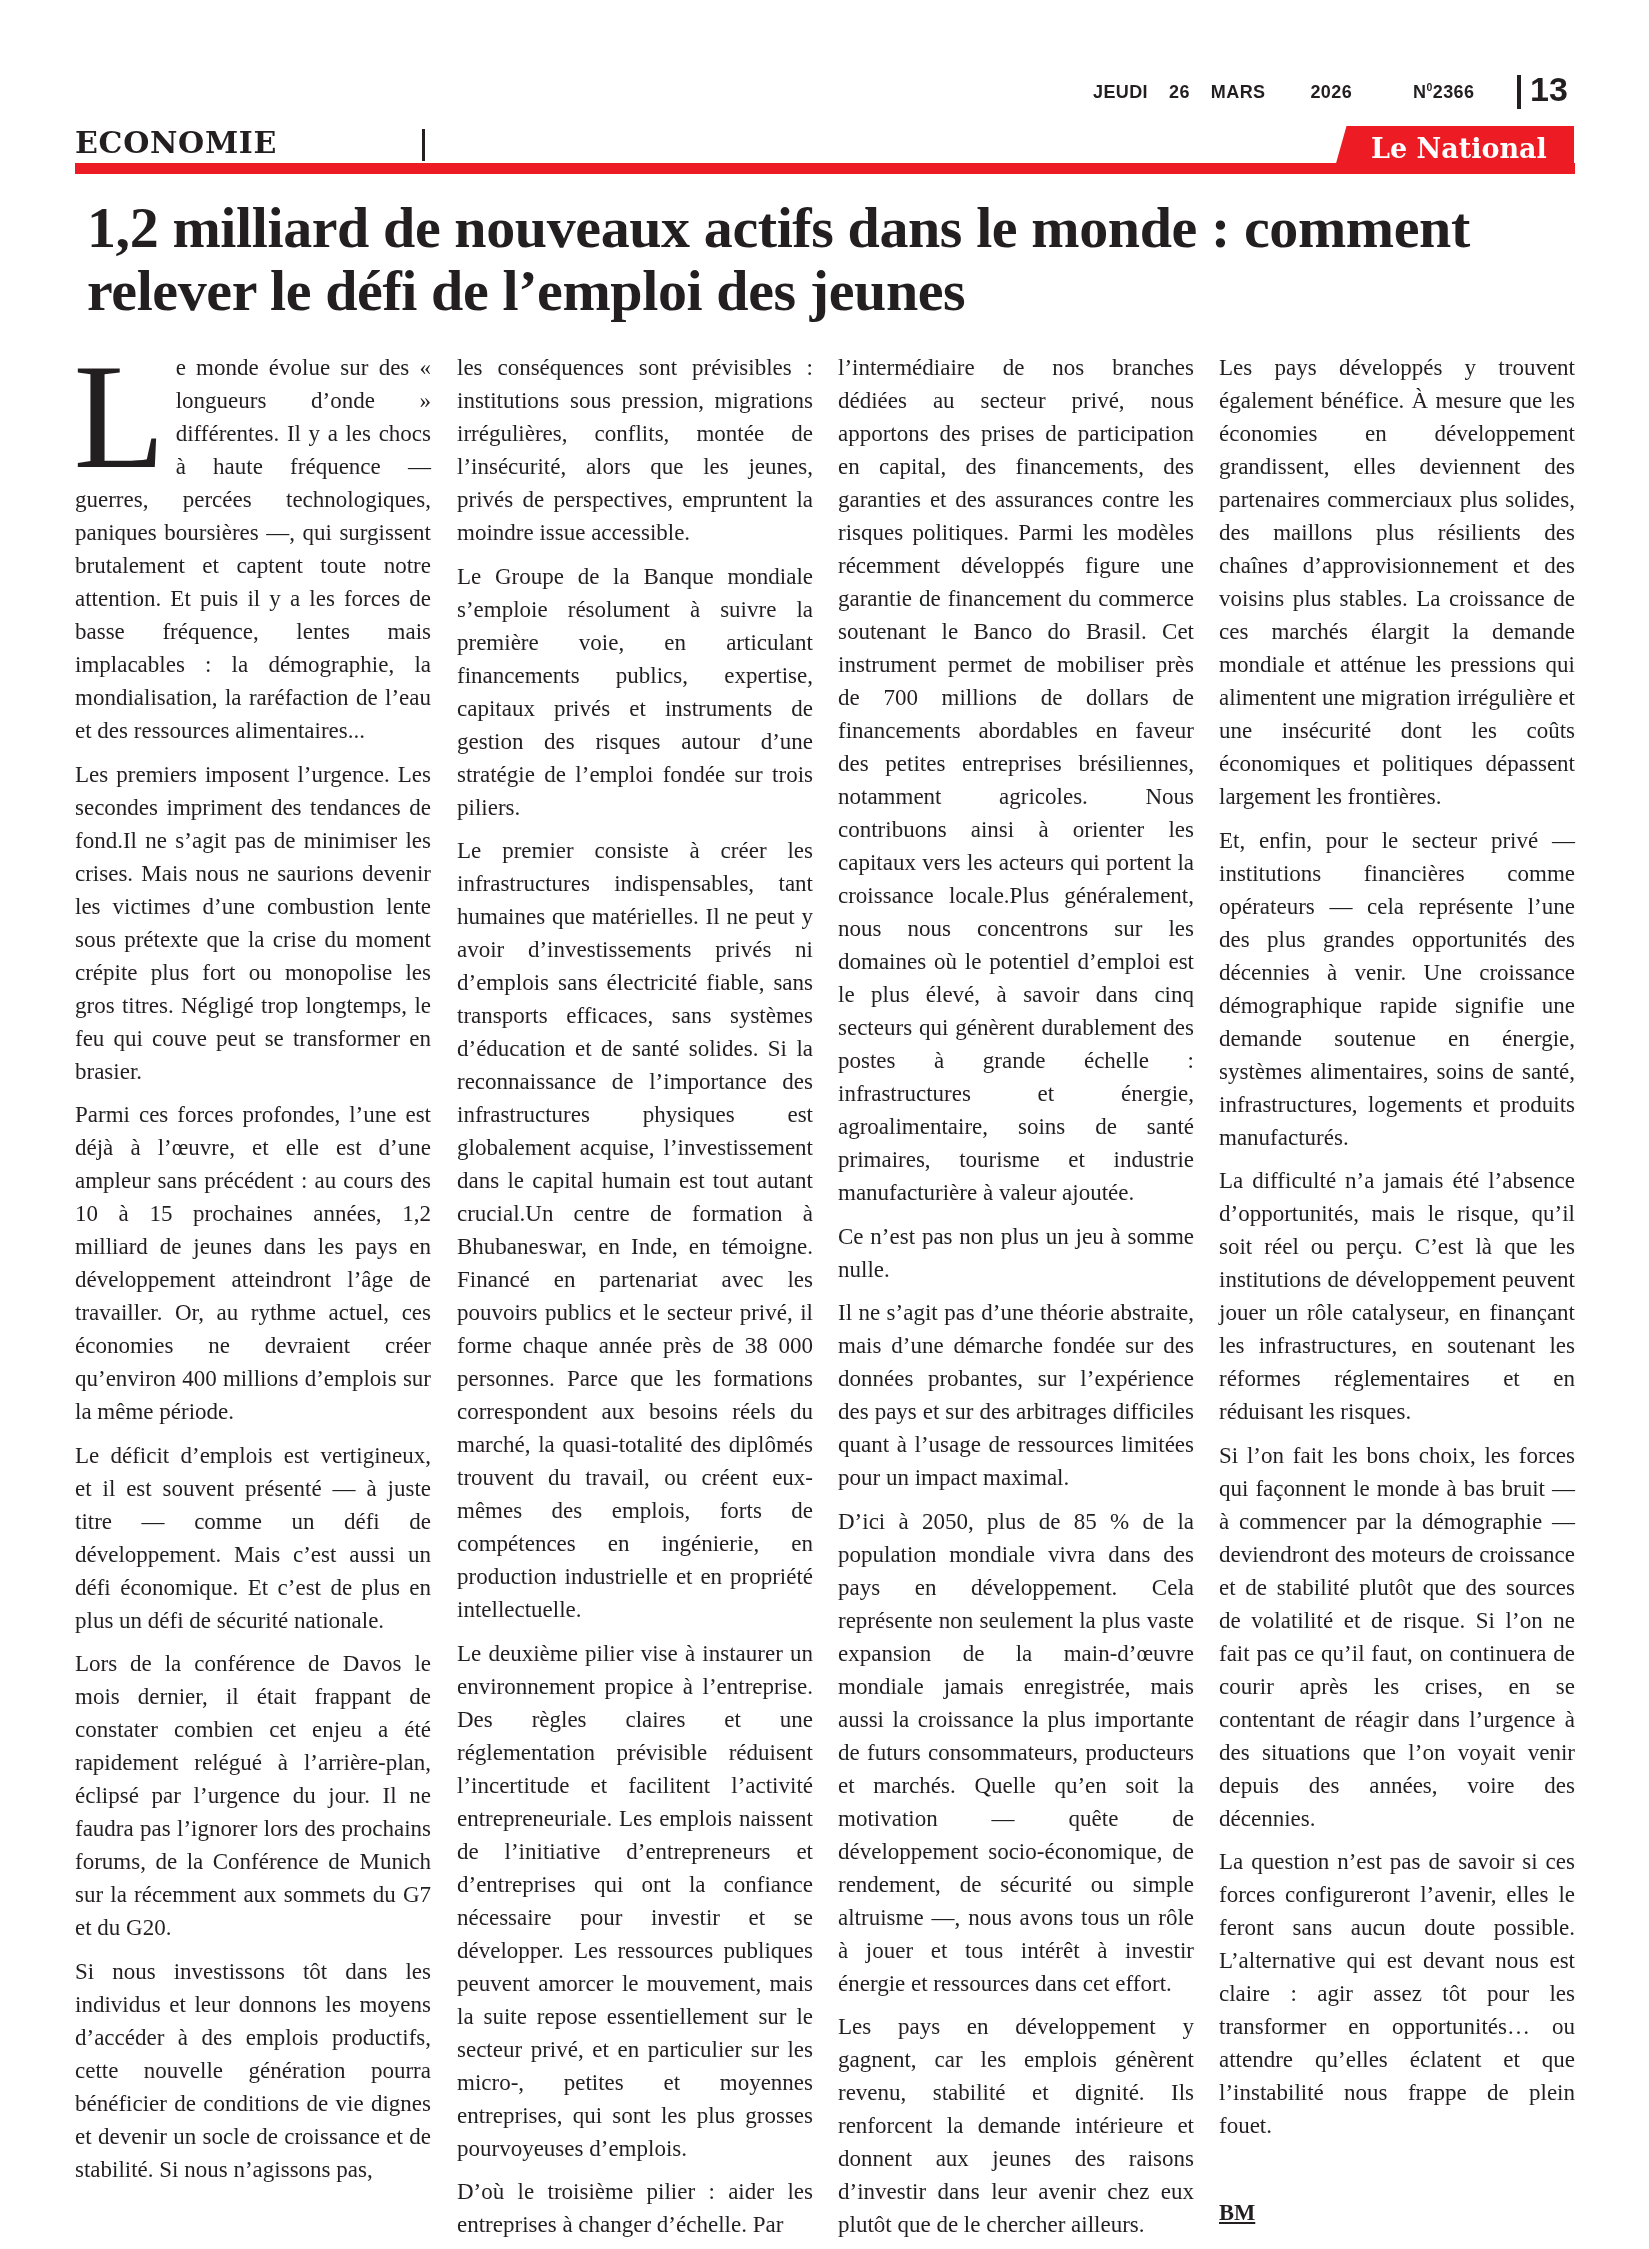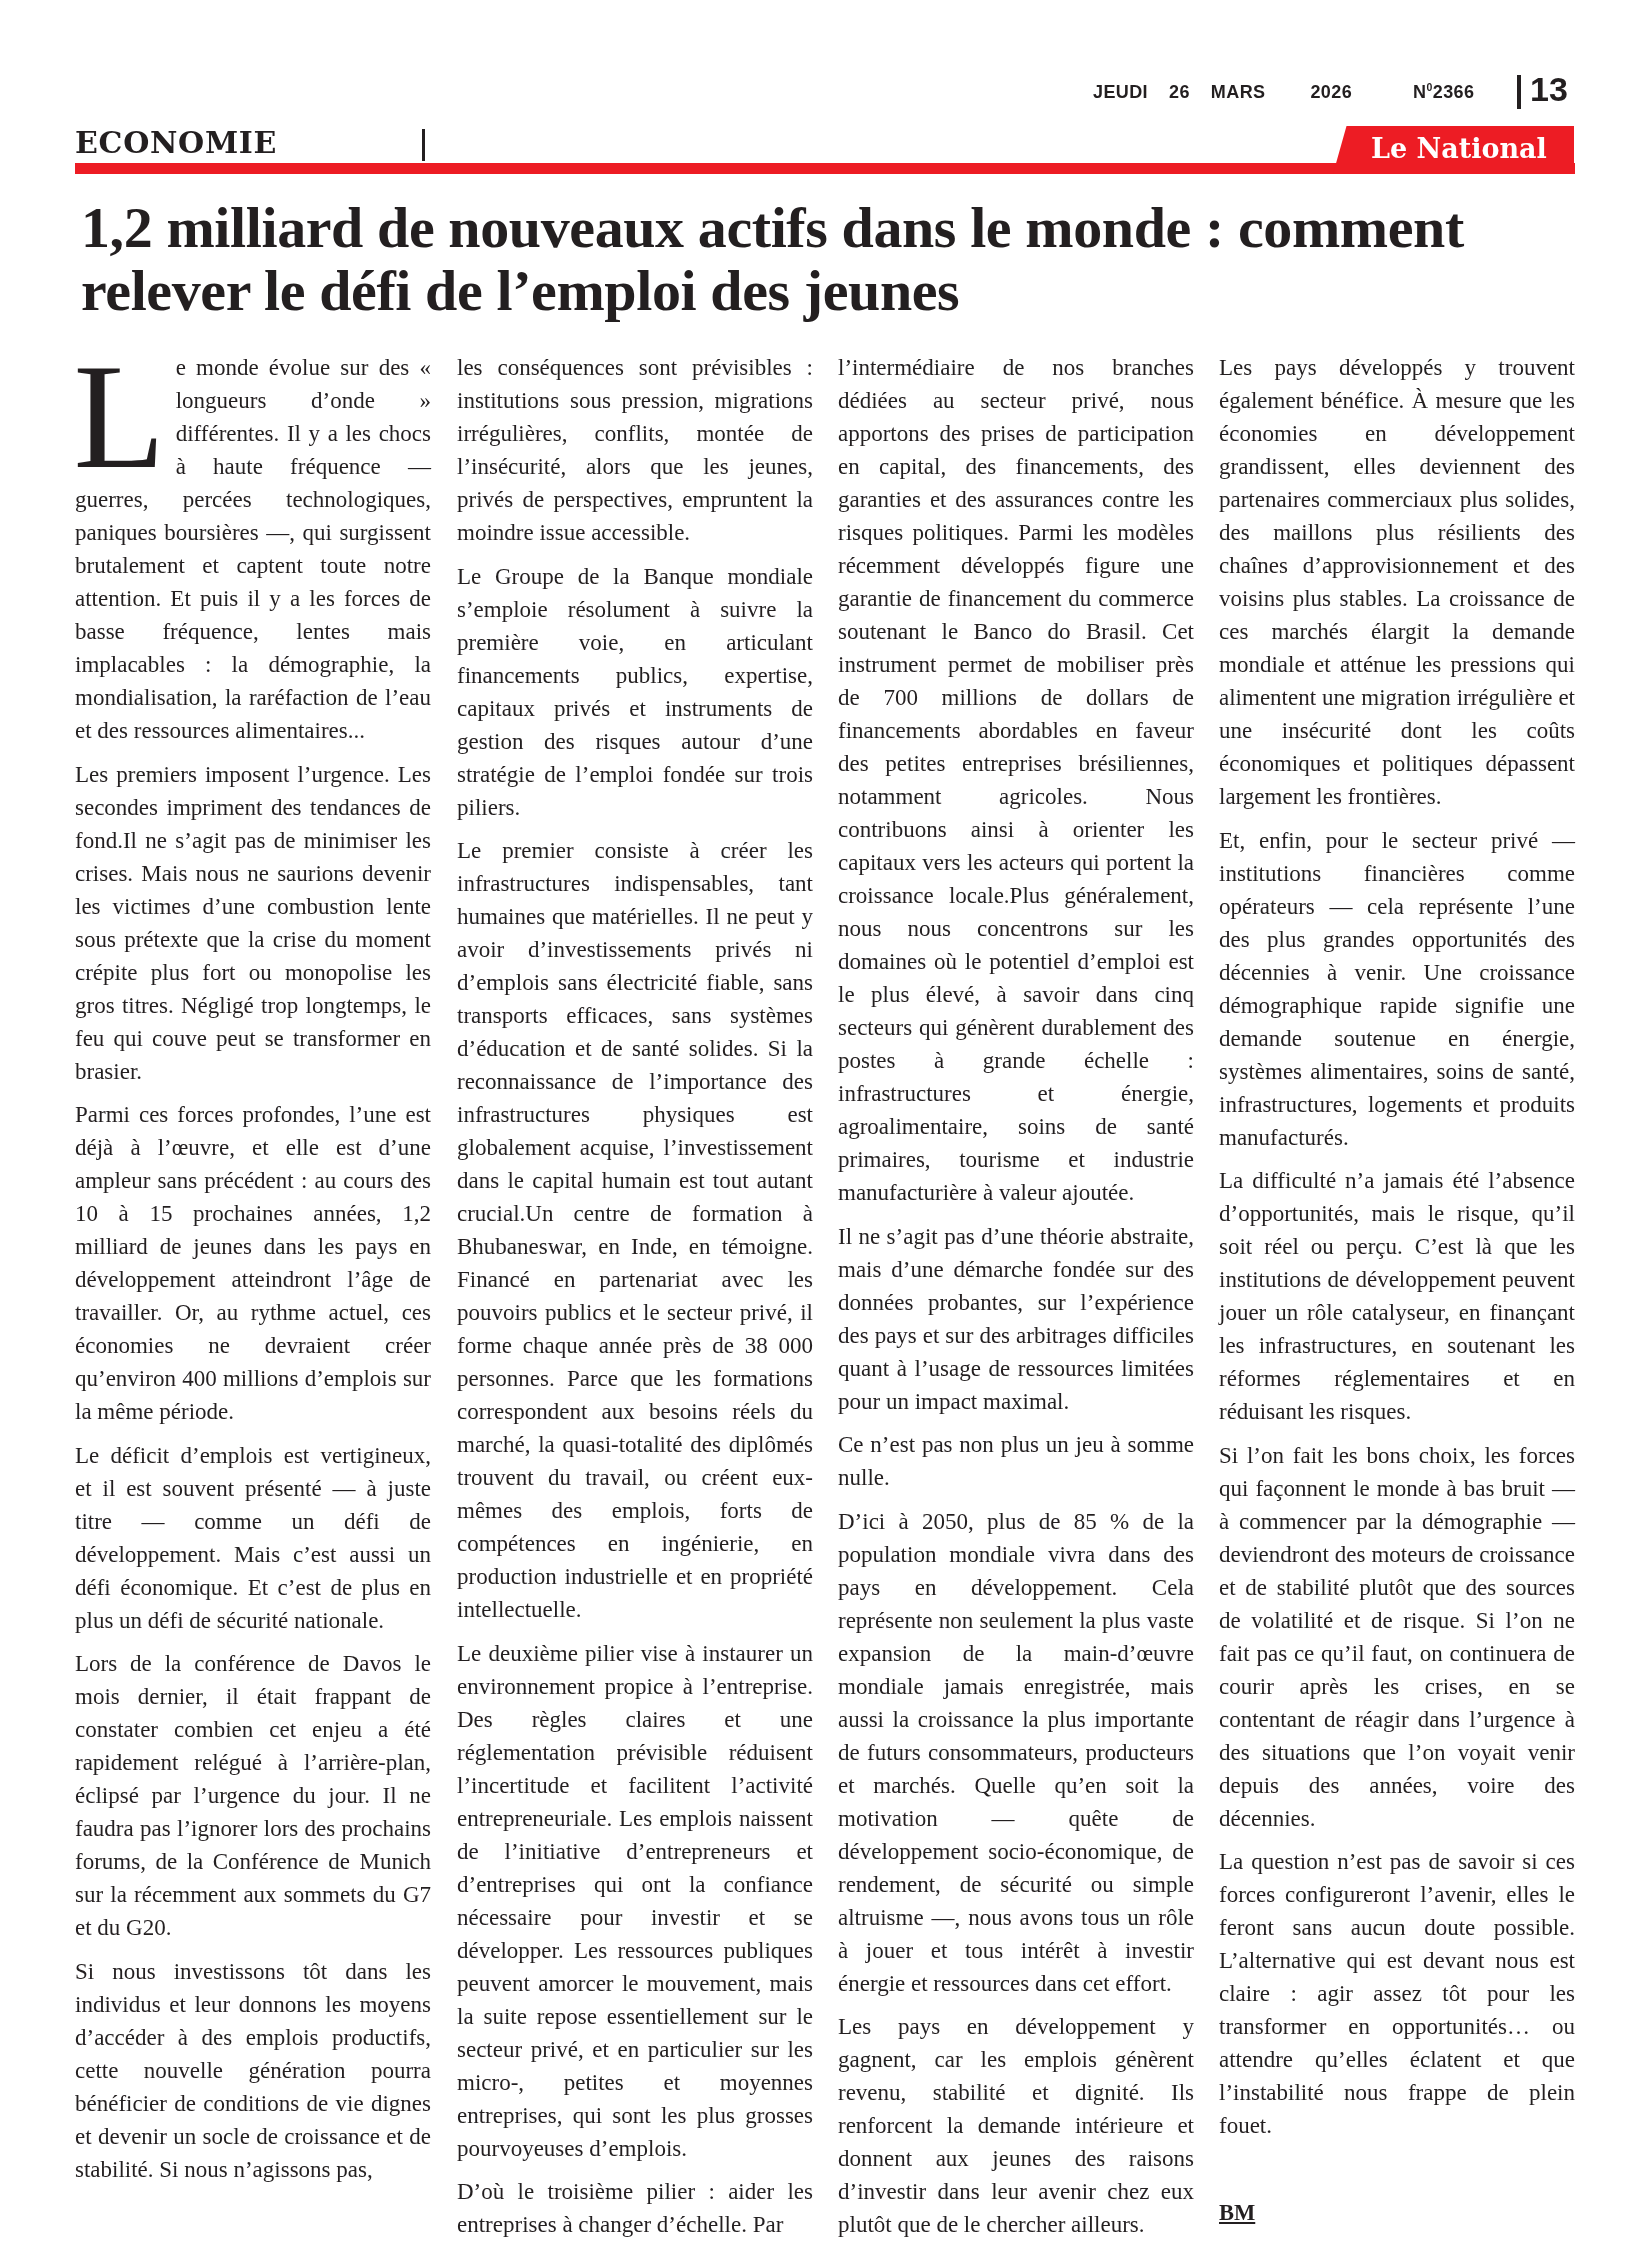--- a/index.html
+++ b/index.html
@@ -16,21 +16,21 @@
   .page-num { position: absolute; left: 1530px; top: 70px; font-family: "Liberation Sans", sans-serif;
     font-weight: 700; font-size: 34px; line-height: 39px; }
   .section { position: absolute; left: 75px; top: 126px; font-family: "DejaVu Serif", serif; font-weight: 700;
     font-size: 30px; letter-spacing: 0.7px; line-height: 33px; }
   .section-bar { position: absolute; left: 422px; top: 129px; width: 3px; height: 31.5px; background: #231f20; }
   .red-rule { position: absolute; left: 75px; top: 163px; width: 1500px; height: 10.5px; background: #ed1c24; }
   .brand-box { position: absolute; left: 1333px; top: 126px; width: 241px; height: 48px; background: #ed1c24;
     clip-path: polygon(13.5px 0, 100% 0, 100% 100%, 0 100%); }
   .brand-text { position: absolute; left: 1371px; top: 132px; color: #ffffff; font-family: "DejaVu Serif", serif;
     font-weight: 700; font-size: 27px; line-height: 33px; }
-  .headline { position: absolute; left: 81px; top: 196px; width: 1500px; margin: 0; font-family: "Liberation Serif", serif;
+  .headline { position: absolute; left: 87px; top: 196px; width: 1500px; margin: 0; font-family: "Liberation Serif", serif;
     font-weight: 700; font-size: 58px; line-height: 63px; letter-spacing: -0.4px; }
   .col { position: absolute; top: 351px; width: 356px; font-family: "Liberation Serif", serif; font-size: 23px;
     line-height: 33px; text-align: justify; hyphens: manual; }
   .col p { margin: 0 0 10.5px 0; }
   .c1 { left: 75px; }
   .c2 { left: 457px; }
   .c3 { left: 838px; }
   .c4 { left: 1219px; }
   .dropcap { float: left; font-family: "Liberation Serif", serif; font-size: 150px; line-height: 120px;
     margin: 4.5px 10.5px 0 -1.5px; font-weight: 400; color: #231f20; }
@@ -69,22 +69,22 @@
 <div class="col c2">
   <p>les conséquences sont prévisibles : institutions sous pression, migrations irrégulières, conflits, montée de l’insécurité, alors que les jeunes, privés de perspectives, empruntent la moindre issue accessible.</p>
   <p>Le Groupe de la Banque mondiale s’emploie résolument à suivre la première voie, en articulant financements publics, expertise, capitaux privés et instruments de gestion des risques autour d’une stratégie de l’emploi fondée sur trois piliers.</p>
   <p>Le premier consiste à créer les infrastructures indispensables, tant humaines que matérielles. Il ne peut y avoir d’investissements privés ni d’emplois sans électricité fiable, sans transports efficaces, sans systèmes d’éducation et de santé solides. Si la reconnaissance de l’importance des infrastructures physiques est globalement acquise, l’investissement dans le capital humain est tout autant crucial.Un centre de formation à Bhubaneswar, en Inde, en témoigne. Financé en partenariat avec les pouvoirs publics et le secteur privé, il forme chaque année près de 38 000 personnes. Parce que les formations correspondent aux besoins réels du marché, la quasi-totalité des diplômés trouvent du travail, ou créent eux-mêmes des emplois, forts de compétences en ingénierie, en production industrielle et en propriété intellectuelle.</p>
   <p>Le deuxième pilier vise à instaurer un environnement propice à l’entreprise. Des règles claires et une réglementation prévisible réduisent l’incertitude et facilitent l’activité entrepreneuriale. Les emplois naissent de l’initiative d’entrepreneurs et d’entreprises qui ont la confiance nécessaire pour investir et se développer. Les ressources publiques peuvent amorcer le mouvement, mais la suite repose essentiellement sur le secteur privé, et en particulier sur les micro-, petites et moyennes entreprises, qui sont les plus grosses pourvoyeuses d’emplois.</p>
   <p>D’où le troisième pilier : aider les entreprises à changer d’échelle. Par</p>
 </div>
 
 <div class="col c3">
   <p>l’intermédiaire de nos branches dédiées au secteur privé, nous apportons des prises de participation en capital, des financements, des garanties et des assurances contre les risques politiques. Parmi les modèles récemment développés figure une garantie de financement du commerce soutenant le Banco do Brasil. Cet instrument permet de mobiliser près de 700 millions de dollars de financements abordables en faveur des petites entreprises brésiliennes, notamment agricoles. Nous contribuons ainsi à orienter les capitaux vers les acteurs qui portent la croissance locale.Plus généralement, nous nous concentrons sur les domaines où le potentiel d’emploi est le plus élevé, à savoir dans cinq secteurs qui génèrent durablement des postes à grande échelle : infrastructures et énergie, agroalimentaire, soins de santé primaires, tourisme et industrie manufacturière à valeur ajoutée.</p>
+  <p>Ce n’est pas non plus un jeu à somme nulle.</p>
   <p>Il ne s’agit pas d’une théorie abstraite, mais d’une démarche fondée sur des données probantes, sur l’expérience des pays et sur des arbitrages difficiles quant à l’usage de ressources limitées pour un impact maximal.</p>
-  <p>Ce n’est pas non plus un jeu à somme nulle.</p>
   <p>D’ici à 2050, plus de 85 % de la population mondiale vivra dans des pays en développement. Cela représente non seulement la plus vaste expansion de la main-d’œuvre mondiale jamais enregistrée, mais aussi la croissance la plus importante de futurs consommateurs, producteurs et marchés. Quelle qu’en soit la motivation — quête de développement socio-économique, de rendement, de sécurité ou simple altruisme —, nous avons tous un rôle à jouer et tous intérêt à investir énergie et ressources dans cet effort.</p>
   <p>Les pays en développement y gagnent, car les emplois génèrent revenu, stabilité et dignité. Ils renforcent la demande intérieure et donnent aux jeunes des raisons d’investir dans leur avenir chez eux plutôt que de le chercher ailleurs.</p>
 </div>
 
 <div class="col c4">
   <p>Les pays développés y trouvent également bénéfice. À mesure que les économies en développement grandissent, elles deviennent des partenaires commerciaux plus solides, des maillons plus résilients des chaînes d’approvisionnement et des voisins plus stables. La croissance de ces marchés élargit la demande mondiale et atténue les pressions qui alimentent une migration irrégulière et une insécurité dont les coûts économiques et politiques dépassent largement les frontières.</p>
   <p>Et, enfin, pour le secteur privé — institutions financières comme opérateurs — cela représente l’une des plus grandes opportunités des décennies à venir. Une croissance démographique rapide signifie une demande soutenue en énergie, systèmes alimentaires, soins de santé, infrastructures, logements et produits manufacturés.</p>
   <p>La difficulté n’a jamais été l’absence d’opportunités, mais le risque, qu’il soit réel ou perçu. C’est là que les institutions de développement peuvent jouer un rôle catalyseur, en finançant les infrastructures, en soutenant les réformes réglementaires et en réduisant les risques.</p>
   <p>Si l’on fait les bons choix, les forces qui façonnent le monde à bas bruit — à commencer par la démographie — deviendront des moteurs de croissance et de stabilité plutôt que des sources de volatilité et de risque. Si l’on ne fait pas ce qu’il faut, on continuera de courir après les crises, en se contentant de réagir dans l’urgence à des situations que l’on voyait venir depuis des années, voire des décennies.</p>
   <p>La question n’est pas de savoir si ces forces configureront l’avenir, elles le feront sans aucun doute possible. L’alternative qui est devant nous est claire : agir assez tôt pour les transformer en opportunités… ou attendre qu’elles éclatent et que l’instabilité nous frappe de plein fouet.</p>

